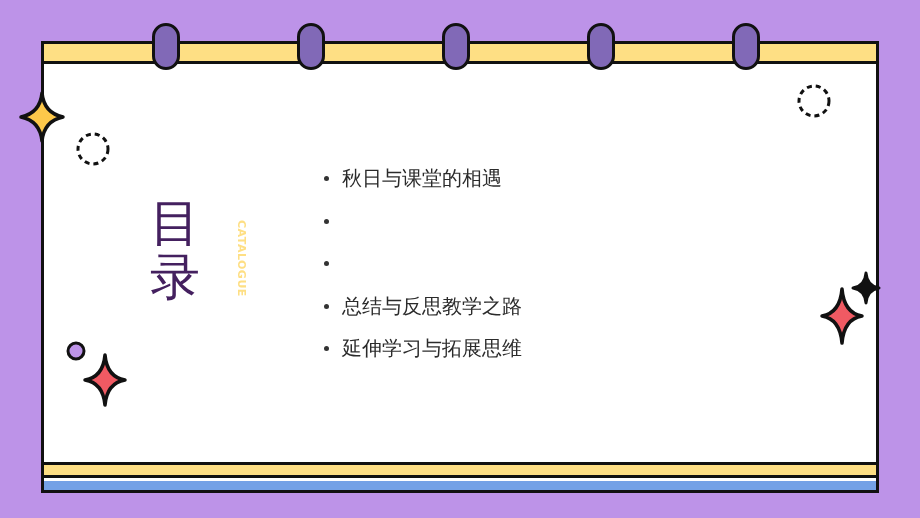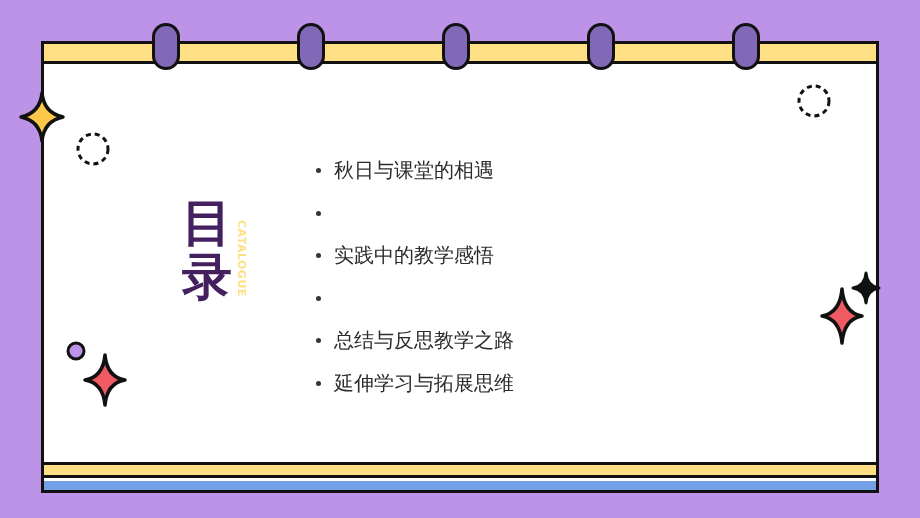--- a/index.html
+++ b/index.html
@@ -2,23 +2,23 @@
 <html><head>
 <meta charset="utf-8">
 <style>
   html,body{margin:0;padding:0;}
   body{width:920px;height:518px;background:#bd93e8;position:relative;overflow:hidden;font-family:"DejaVu Sans","Liberation Sans",sans-serif;}
   .frame{position:absolute;left:41px;top:41px;width:838px;height:452px;box-sizing:border-box;border:3px solid #111;background:#fff;}
   .topbar{position:absolute;left:0;top:0;width:100%;height:17px;background:#fedf84;border-bottom:3px solid #111;}
   .botbar1{position:absolute;left:0;bottom:12px;width:100%;height:10px;background:#fedf84;border-top:3px solid #111;border-bottom:3px solid #111;}
   .botbar2{position:absolute;left:0;bottom:0;width:100%;height:9px;background:#74a1e6;}
   .ring{position:absolute;top:23px;width:22px;height:41px;background:#8169b7;border:3px solid #111;border-radius:14px;}
-  .title{position:absolute;left:145px;top:196px;width:60px;color:#44205f;font-size:50px;font-weight:bold;line-height:54px;text-align:center;margin-left:32px;}
+  .title{position:absolute;left:145px;top:196px;width:60px;color:#44205f;font-size:50px;font-weight:normal;line-height:54px;text-align:center;}
   .catalogue{position:absolute;left:218px;top:236px;width:46px;height:14px;color:#fedf84;font-size:11px;font-weight:bold;letter-spacing:0.5px;transform:rotate(90deg);transform-origin:center;text-align:center;line-height:14px;}
-  .menu{position:absolute;left:312px;top:152px;margin:4px;padding:0;list-style:none;font-family:Liberation Serif, serif;}
+  .menu{position:absolute;left:312px;top:152px;margin:12px;padding:0;list-style:none;font-family:Liberation Serif, serif;}
   .menu li{height:42.6px;line-height:28px;font-size:20px;color:#2b2b2b;display:flex;align-items:flex-start;}
   .menu .dot{display:inline-block;width:5px;height:5px;border-radius:50%;background:#333;margin-right:13px;margin-top:12px;}
   .deco{position:absolute;}
 </style>
 </head>
 <body>
 
 <div class="frame">
   <div class="topbar"></div>
   <div class="botbar1"></div>
@@ -34,24 +34,20 @@
 <div class="title">目录</div>
 <div class="catalogue">CATALOGUE</div>
 
 <ul class="menu">
   <li>
       <span class="dot"></span>
       <span>秋日与课堂的相遇</span>
     </li>
   <li>
       <span class="dot"></span>
-    </li>
-  <li>
-      <span class="dot"></span>
-      <span>实践中的教学感悟</span>
     </li>
   <li>
       <span class="dot"></span>
     </li>
   <li>
       <span class="dot"></span>
       <span>总结与反思教学之路</span>
     </li>
   <li>
       <span class="dot"></span>

